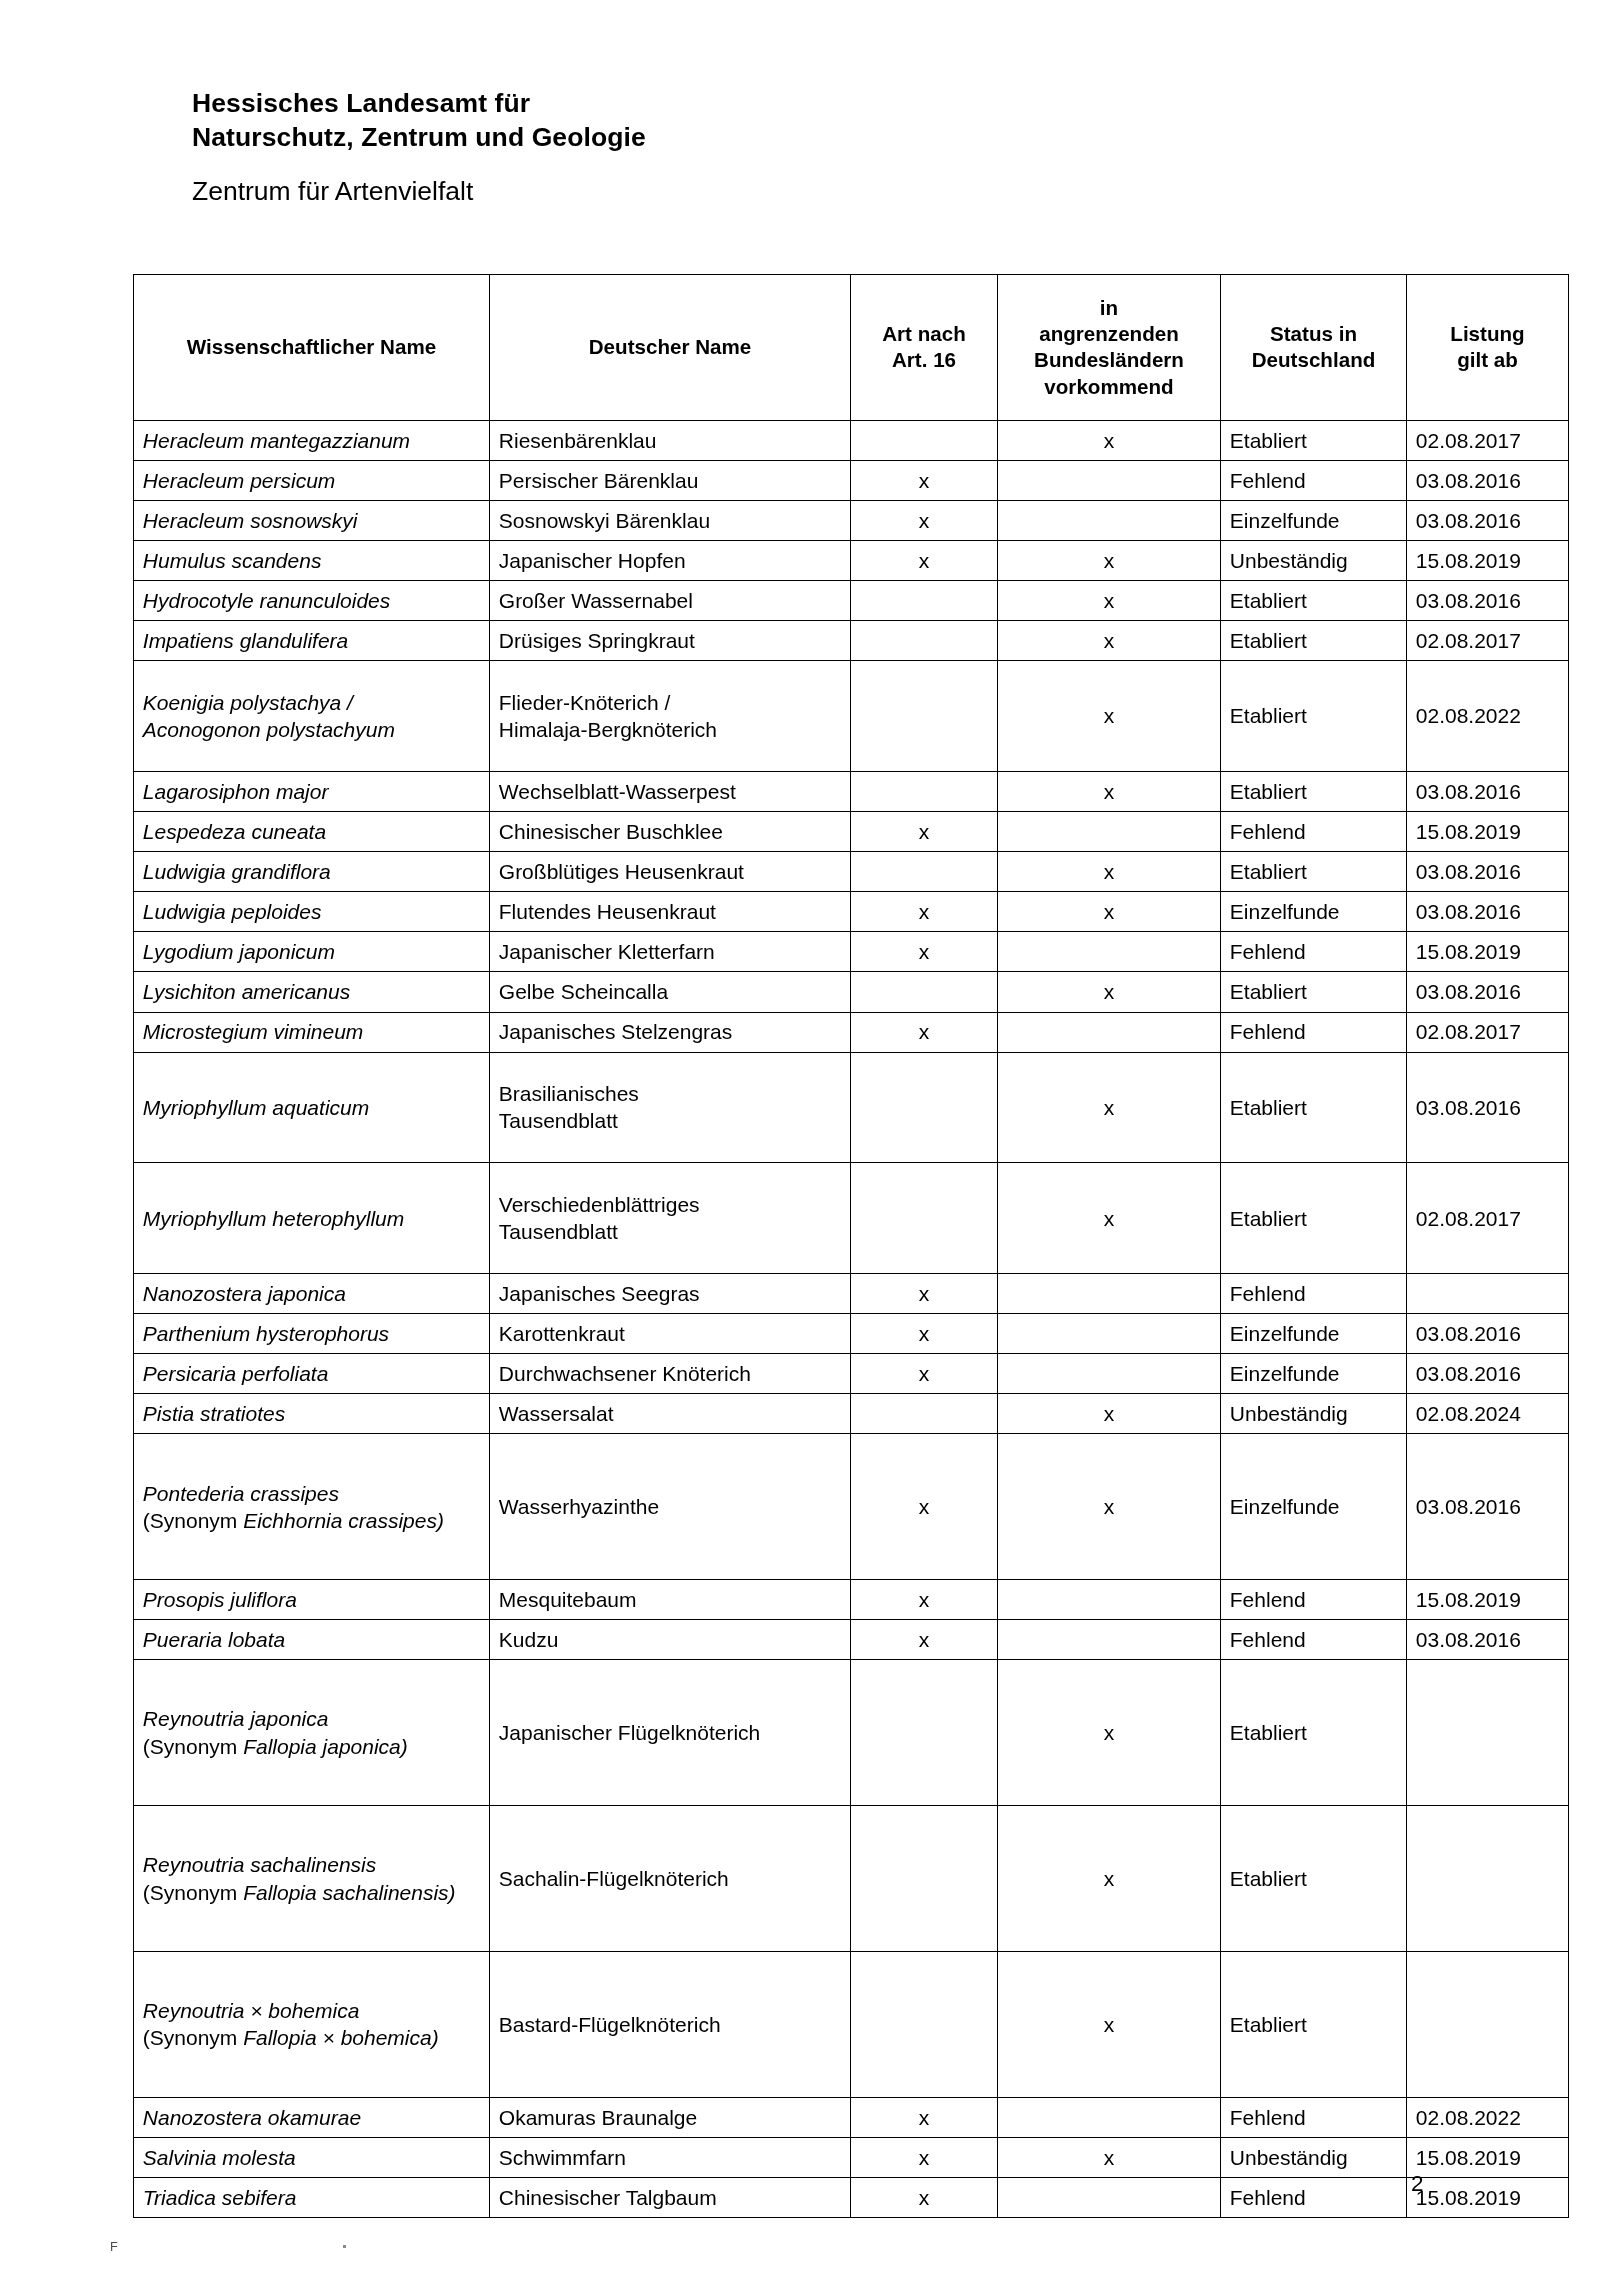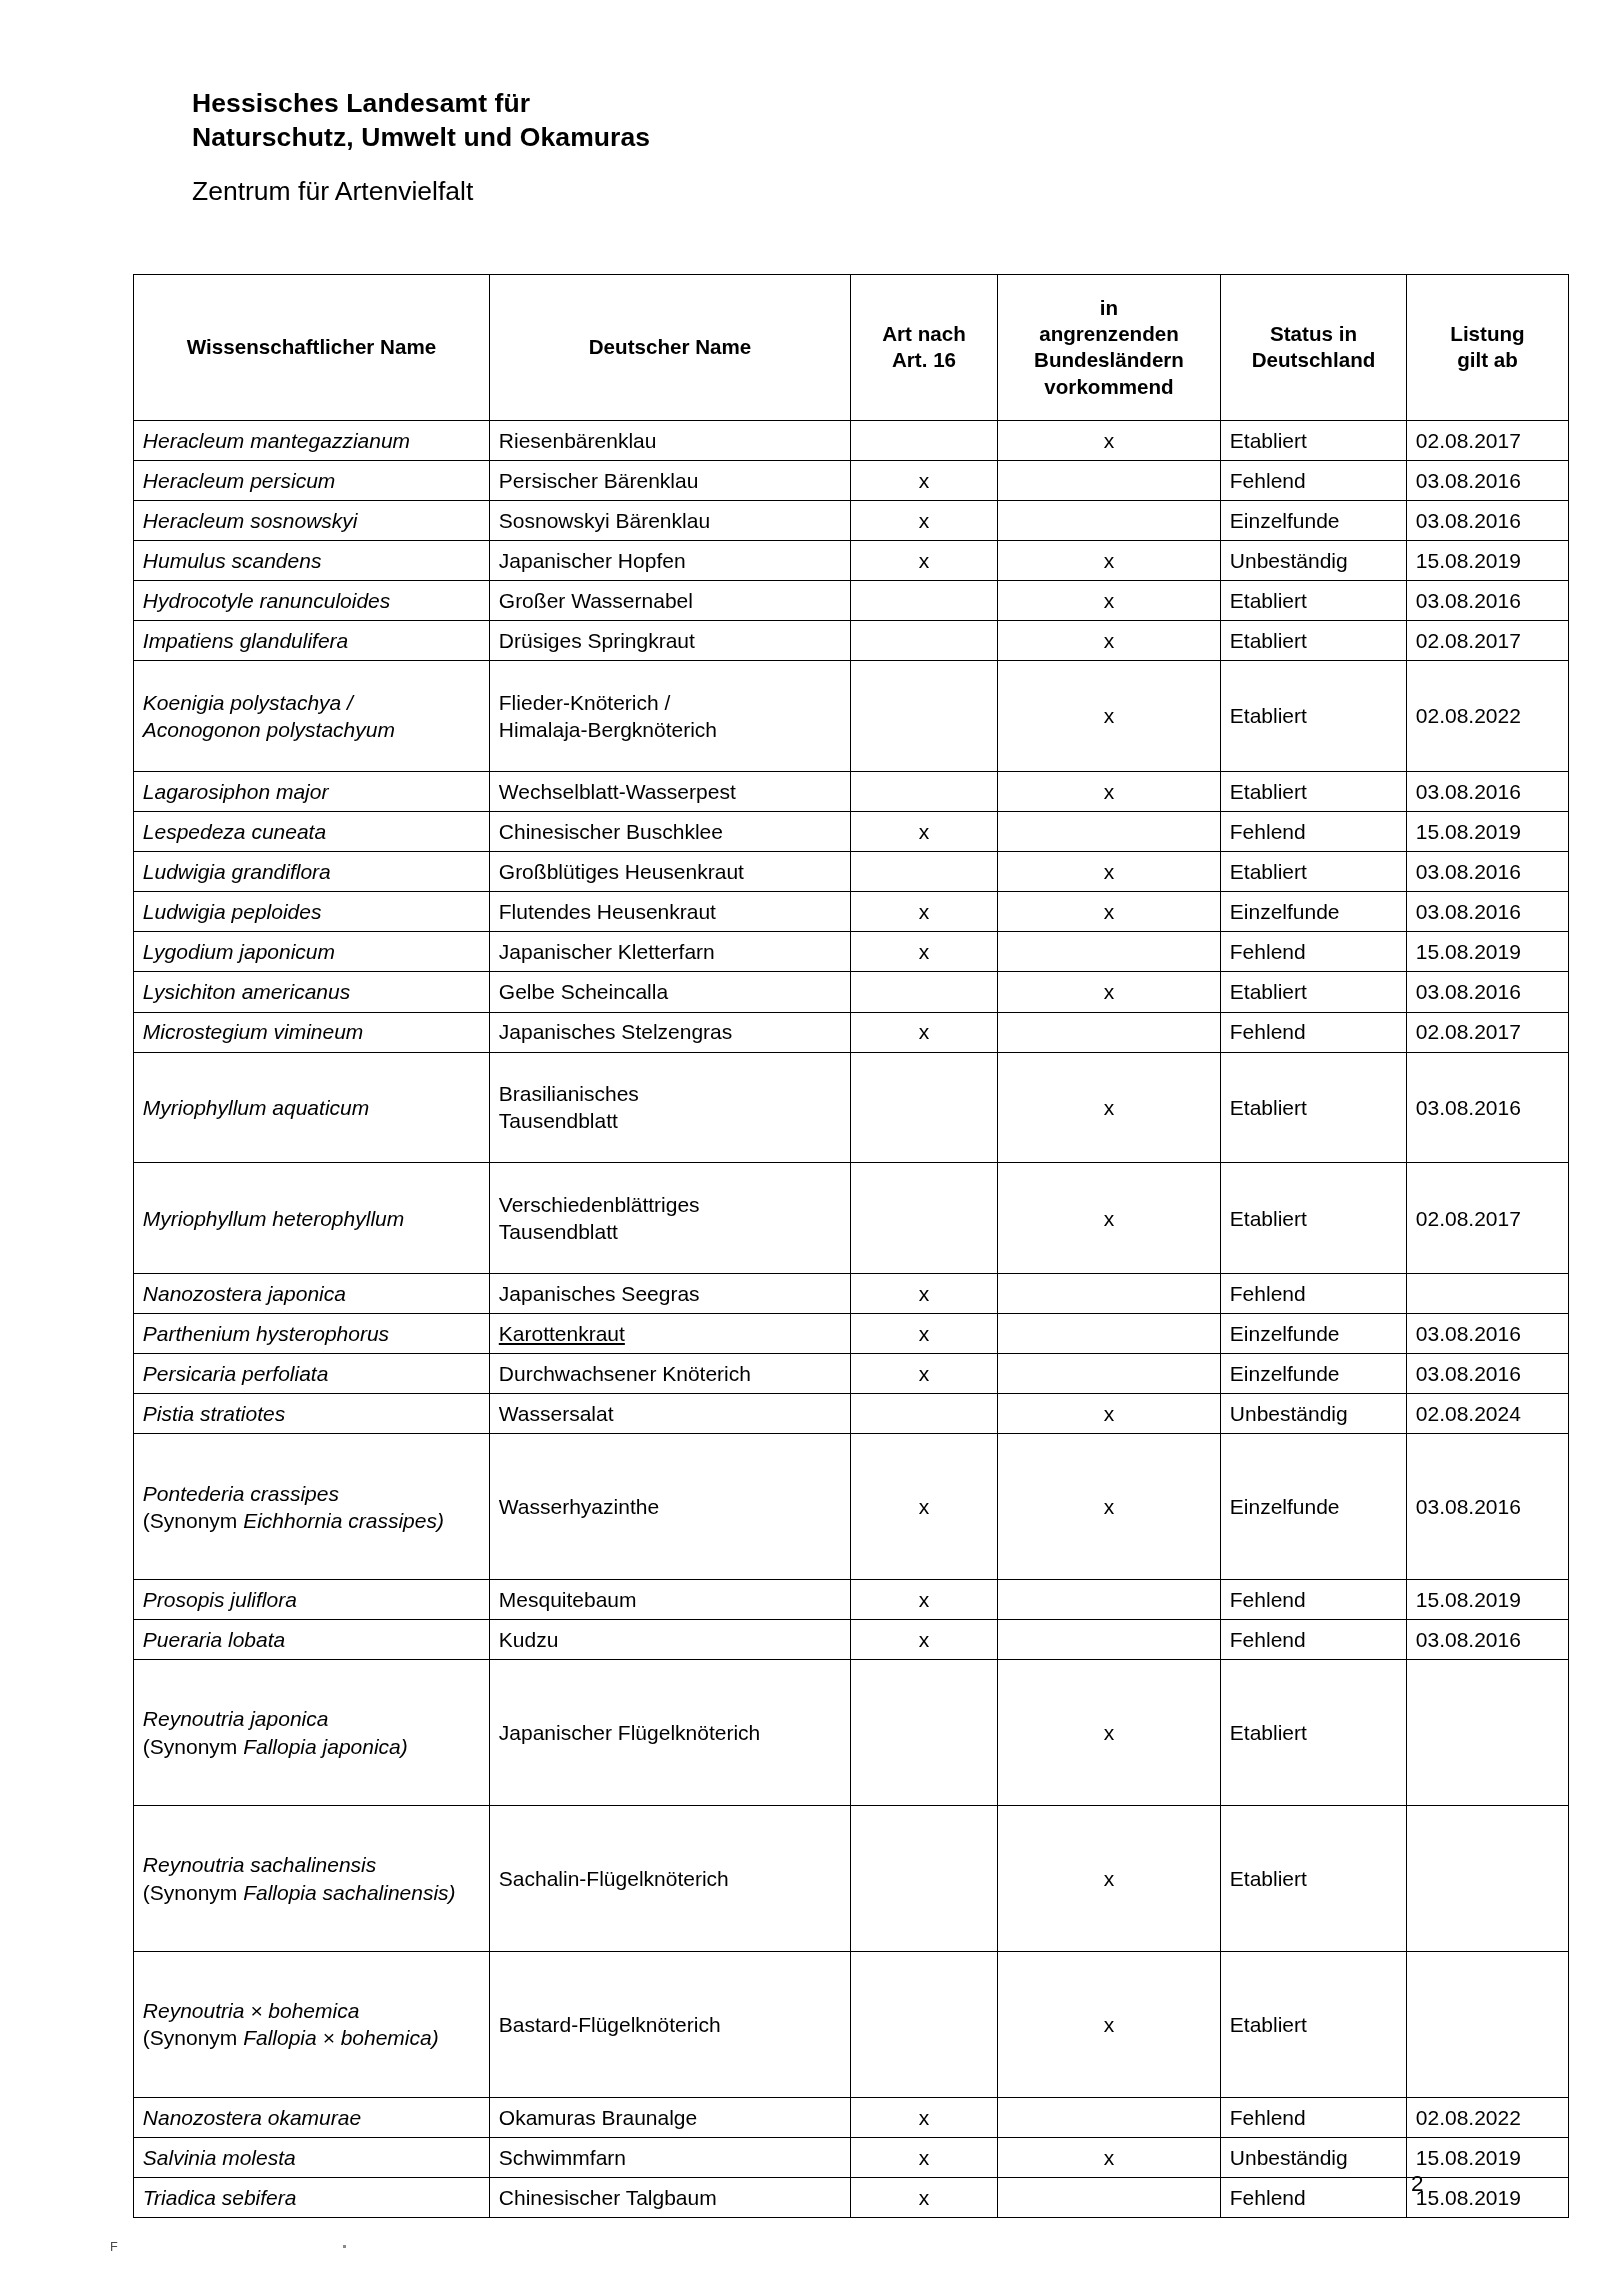--- a/index.html
+++ b/index.html
@@ -124,21 +124,21 @@
     background: #8a8a8a;
   }
 </style>
 </head>
 <body>
 
 <div class="page">
 
   <div class="header-block">
     <div class="org-name">Hessisches Landesamt für
-Naturschutz, Umwelt und Okamuras</div>
+Naturschutz, Zentrum und Geologie</div>
     <div class="dept-name">Zentrum für Artenvielfalt</div>
   </div>
 
   <table class="species-table">
     <colgroup>
       <col class="c0">
         <col class="c1">
         <col class="c2">
         <col class="c3">
         <col class="c4">
@@ -296,21 +296,21 @@
         <tr>
           <td class="sci" style="white-space: pre-line;">Nanozostera japonica</td>
           <td class="ger" style="white-space: pre-line;">Japanisches Seegras</td>
           <td class="mark" style="white-space: pre-line;">x</td>
           <td class="mark" style="white-space: pre-line;"></td>
           <td class="status" style="white-space: pre-line;">Fehlend</td>
           <td class="date" style="white-space: pre-line;"></td>
         </tr>
         <tr>
           <td class="sci" style="white-space: pre-line;">Parthenium hysterophorus</td>
-          <td class="ger" style="white-space: pre-line; text-decoration: underline;">Karottenkraut</td>
+          <td class="ger" style="white-space: pre-line;">Karottenkraut</td>
           <td class="mark" style="white-space: pre-line;">x</td>
           <td class="mark" style="white-space: pre-line;"></td>
           <td class="status" style="white-space: pre-line;">Einzelfunde</td>
           <td class="date" style="white-space: pre-line;">03.08.2016</td>
         </tr>
         <tr>
           <td class="sci" style="white-space: pre-line;">Persicaria perfoliata</td>
           <td class="ger" style="white-space: pre-line;">Durchwachsener Knöterich</td>
           <td class="mark" style="white-space: pre-line;">x</td>
           <td class="mark" style="white-space: pre-line;"></td>

